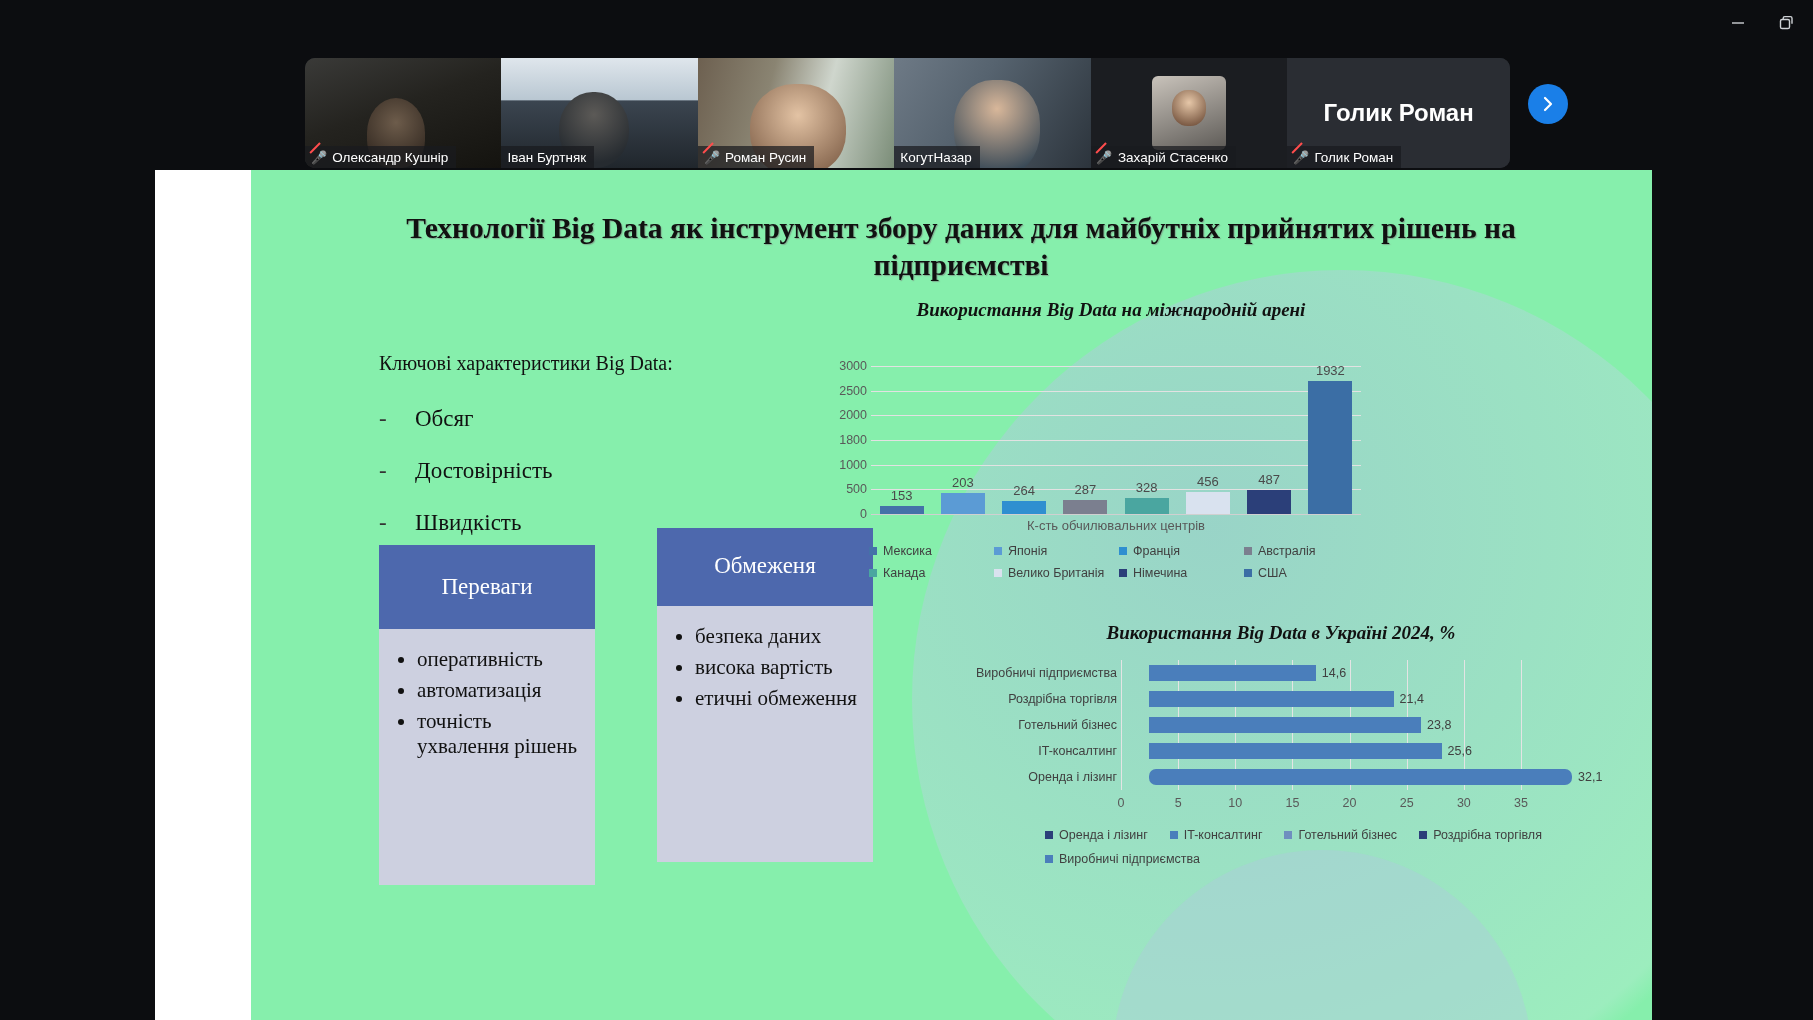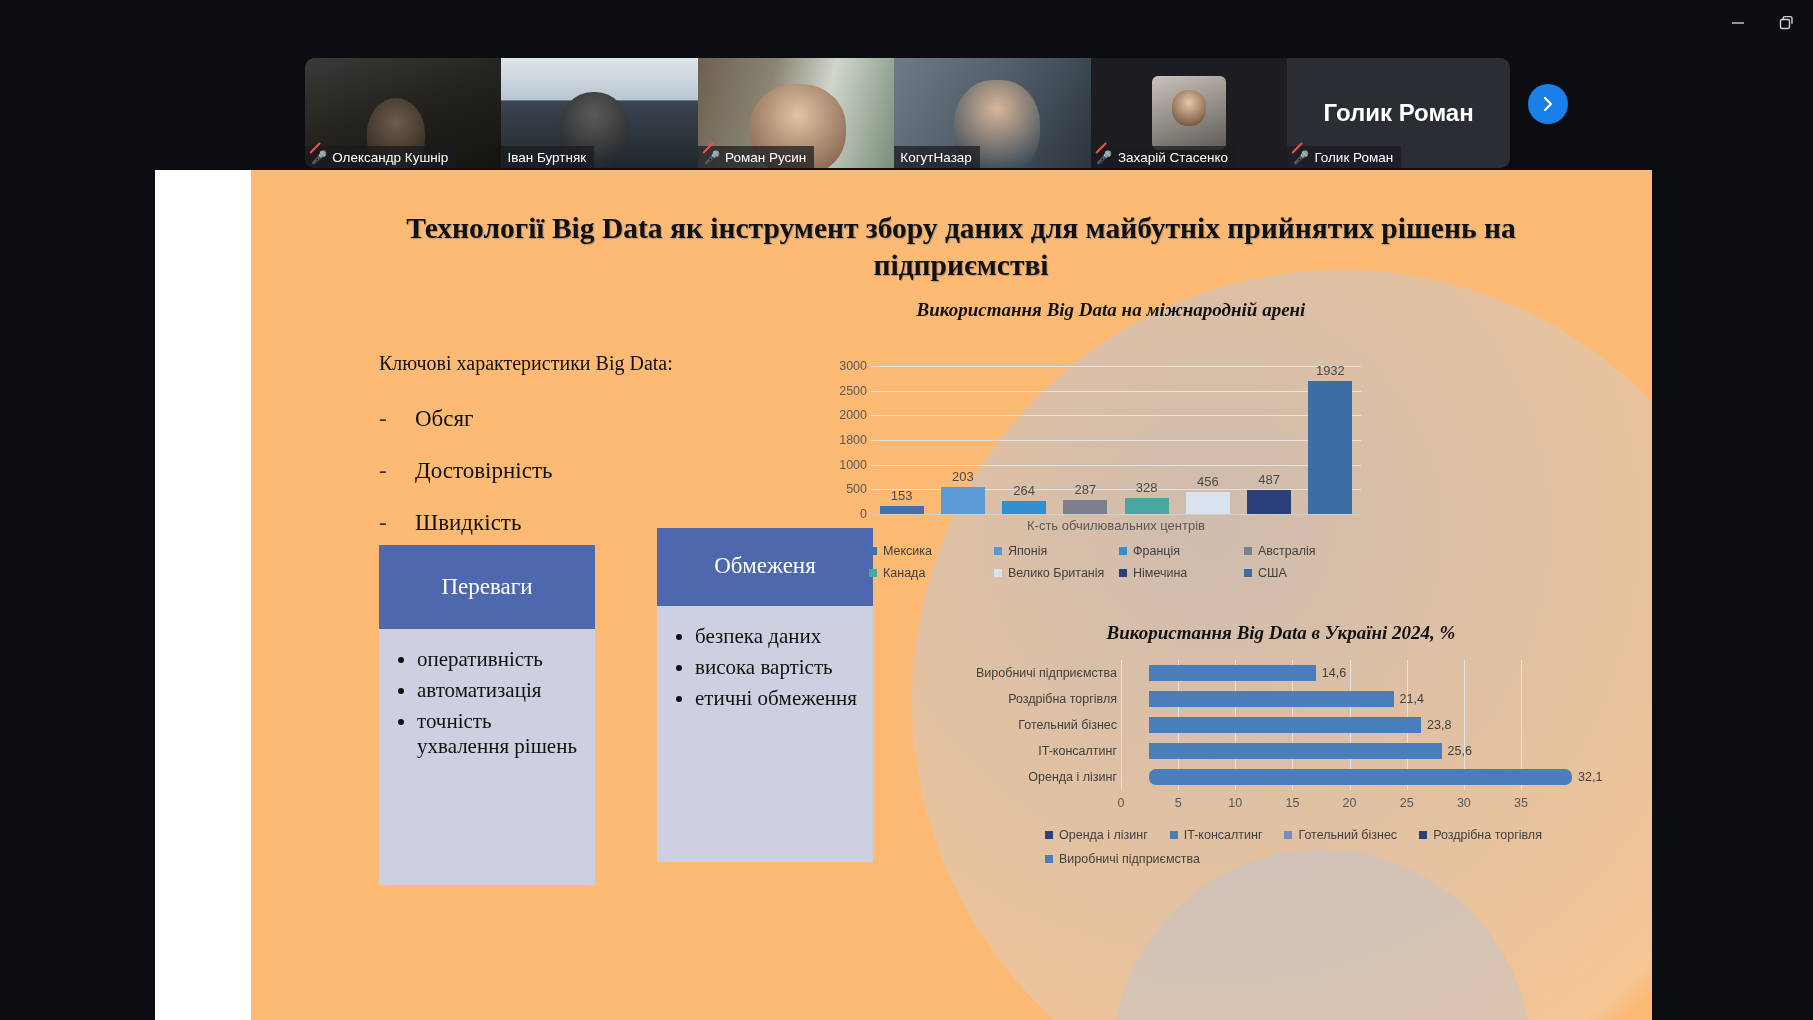--- a/index.html
+++ b/index.html
@@ -68,21 +68,21 @@
   .v5 .ph:after { content:""; position:absolute; left:20px; top:14px; width:34px; height:36px; border-radius:46%; background: radial-gradient(circle at 50% 35%, #e6c7a8, #7b5a44 80%); }
 
   
   .slide-outer {
     position: absolute; left: 155px; top: 170px;
     width: 1497px; height: 850px;
     background: #fff; overflow: hidden;
   }
   .slide-left-strip { position:absolute; left:0; top:0; width:96px; height:100%; background:#fff; }
   .slide-num { position: absolute; left: 186px; top: 250px; font-family:"Liberation Serif", serif; font-weight: bold; font-size: 34px; color:#1a1a1a; }
-  .slide { position: absolute; left: 96px; top: 0; width: 1401px; height: 850px; background:#fdba74; overflow:hidden; }
+  .slide { position: absolute; left: 96px; top: 0; width: 1401px; height: 850px; background:#86efac; overflow:hidden; }
 
   .deco {
     position: absolute; right: -120px; top: 100px; width: 860px; height: 860px; border-radius: 50%;
     background: radial-gradient(circle at 35% 30%, rgba(169,190,222,.55), rgba(196,212,234,.35) 55%, rgba(222,231,243,.25) 75%, rgba(255,255,255,0) 78%);
   }
   .deco2 { position:absolute; right:120px; bottom:-250px; width:420px; height:420px; border-radius:50%; background: rgba(178,198,226,.35); }
 
   .slide-title {
     position: absolute; left: 120px; top: 40px; width: 1180px;
     text-align: center; font-family: "Liberation Serif", serif; font-weight: bold;
@@ -294,21 +294,21 @@
               <div class="gl" style="top: 24.6667px;"></div>
               <div class="gl" style="top: 0px;"></div>
             </div>
           <div class="c1bars" id="c1-bars">
               <div class="slot">
                 <div class="bar" style="height: 7.548px; background: rgb(68, 114, 168);">
                   <div class="lbl">153</div>
                 </div>
               </div>
               <div class="slot">
-                <div class="bar" style="height: 27px; background: rgb(91, 155, 213); padding-left: 21px;">
+                <div class="bar" style="height: 21px; background: rgb(91, 155, 213); padding-left: 21px;">
                   <div class="lbl">203</div>
                 </div>
               </div>
               <div class="slot">
                 <div class="bar" style="height: 13.024px; background: rgb(47, 143, 208);">
                   <div class="lbl">264</div>
                 </div>
               </div>
               <div class="slot">
                 <div class="bar" style="height: 14.1587px; background: rgb(123, 127, 143);">

